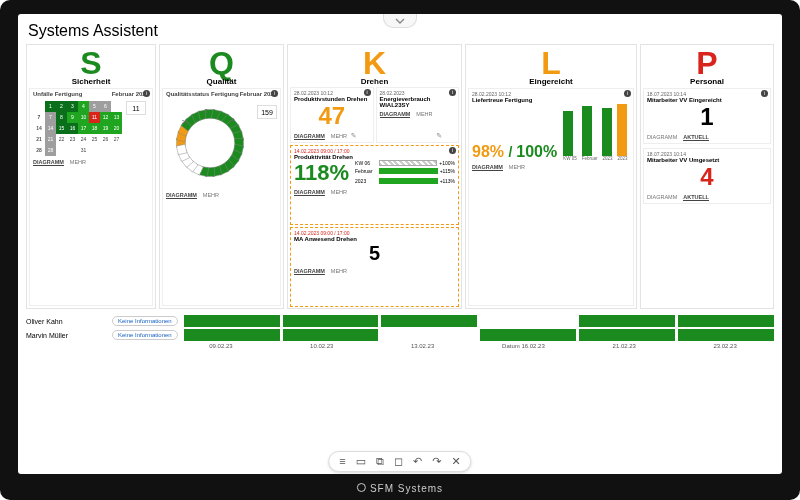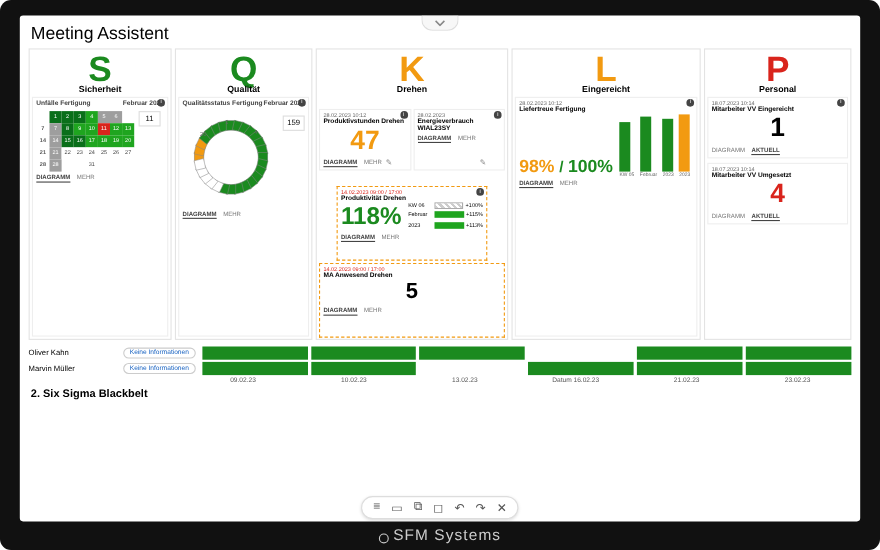--- a/index.html
+++ b/index.html
@@ -1,19 +1,19 @@
 <!DOCTYPE html>
 <html><head>
 <meta charset="utf-8">
 <style>
   * { box-sizing: border-box; margin: 0; padding: 0; }
   html, body { width: 800px; height: 500px; overflow: hidden; font-family: Arial, Helvetica, sans-serif; background: #fff; }
   .bezel { width: 800px; height: 500px; background: #111; padding: 14px 18px 26px 18px; border-radius: 10px; position: relative; }
   .screen { width: 100%; height: 100%; background: #fff; border-radius: 3px; padding: 6px 8px; overflow: hidden; position: relative; }
-  .bezel-brand { position:absolute; bottom:6px; left:50%; transform:translateX(-50%); color:#ccc; font-size:14px; letter-spacing:1px; display:flex; align-items:flex-end; gap:4px;}
+  .bezel-brand { position:absolute; bottom:6px; left:50%; transform:translateX(-50%); color:#ccc; font-size:10px; letter-spacing:1px; display:flex; align-items:flex-start; gap:4px;}
   .bezel-brand .logo{ width:9px; height:9px; border:1px solid #ccc; border-radius:50%; display:inline-block;}
   .top-notch { position:absolute; top:0; left:50%; transform:translateX(-50%); width:34px; height:14px; background:#f7f7f7; border:1px solid #ddd; border-top:none; border-radius:0 0 10px 10px; display:flex; align-items:center; justify-content:center; z-index:5;}
   .title { font-size: 16px; font-weight: 500; padding: 2px 0 4px 2px; }
   .board { display: flex; gap: 3px; height: 265px; }
   .col { border: 1px solid #e3e3e3; display:flex; flex-direction:column; }
   .col-s { flex: 0 0 130px; }
   .col-q { flex: 0 0 115px; }
   .col-k { flex: 0 0 175px; }
   .col-l { flex: 0 0 172px; }
   .col-p { flex: 1; }
@@ -33,21 +33,21 @@
   .c-blank { background:#fff; color:#444; }
   .wk { background:#fff; color:#555; font-weight:bold;}
   .sidebox { float:right; border:1px solid #ddd; width:20px; height:14px; line-height:14px; text-align:center; font-size:7px; margin-top:4px;}
   .footer-tabs { font-size:5.5px; color:#777; padding-top:3px; display:flex; gap:6px; }
   .footer-tabs span.active{ font-weight:bold; color:#444; border-bottom:1px solid #444;}
   .q-ring { width:88px; height:88px; position:relative; margin:2px auto; }
   .bignum { font-size:24px; font-weight:700; text-align:center; }
   .mini-date { font-size:5px; color:#666; }
   .mini-title { font-size:6px; font-weight:600; }
   .info-dot { position:absolute; top:1px; right:2px; width:7px; height:7px; border-radius:50%; background:#444; color:#fff; font-size:5px; text-align:center; line-height:7px;}
-  .k-sub { display:flex; gap:2px; margin:13px 2px;}
+  .k-sub { display:flex; gap:2px; margin:1px 2px;}
   .k-card { flex:1; border:1px solid #eee; padding:2px 3px; position:relative;}
   .k-dashed { border:1px dashed #f29a11; }
   .prog-bar { height:38px; width:8px; background:#eee; position:relative; display:inline-block; margin:0 1px;}
   .prog-bar .fill{ position:absolute; bottom:0; width:100%; background:#1b8a1f;}
   .prog-bar .tip{ position:absolute; top:0; width:100%; height:5px; background:#f29a11;}
   .l-bars { display:flex; align-items:flex-end; justify-content:center; gap:5px; height:58px; padding-top:4px;}
   .lbar { width:10px; background:#1b8a1f; position:relative;}
   .lbar.orange-bar{ background:#f29a11;}
   .lbar-lbl { font-size:4.5px; text-align:center; color:#666;}
   .hbar { height:6px; background:#1fa51f; margin:2px 0;}
@@ -69,21 +69,21 @@
 <body>
 
 <div class="bezel">
   <div class="screen">
     <div class="top-notch">
       <svg width="10" height="6" viewBox="0 0 10 6">
           <path d="M1 1 L5 5 L9 1" stroke="#888" fill="none" stroke-width="1.4"></path>
         </svg>
     </div>
 
-    <div class="title">Meeting Assistent</div>
+    <div class="title">Systems Assistent</div>
 
     <div class="board">
 
       <div class="col col-s">
         <div class="letter green">S</div>
         <div class="subtitle">Sicherheit</div>
         <div class="panel" style="flex:1;">
           <div class="panel-hdr">
             <span>Unfälle Fertigung</span>
             <span>Februar 2023</span>
@@ -216,21 +216,21 @@
             <div class="info-dot">i</div>
             <div class="mini-date">28.02.2023</div>
             <div class="mini-title">Energieverbrauch WIAL23SY</div>
             <span class="pencil">✎</span>
             <div class="footer-tabs">
                 <span class="active">DIAGRAMM</span>
                 <span>MEHR</span>
               </div>
           </div>
         </div>
-        <div class="k-card k-dashed" style="margin:1px 18px;">
+        <div class="k-card k-dashed" style="margin:1px 2px;">
           <div class="info-dot">i</div>
           <div class="mini-date" style="color:#d9241c;">14.02.2023 09:00 / 17:00</div>
           <div class="mini-title">Produktivität Drehen</div>
           <div style="display:flex;gap:6px;align-items:center;">
             <div class="bignum green" style="font-size:22px;">118%</div>
             <div style="flex:1;">
               <div style="display:flex;align-items:center;gap:2px;">
                   <span style="font-size:5px;width:22px;">KW 06</span>
                   <div style="flex:1;height:6px;border:1px solid #aaa;position:relative;">
                     <div style="position:absolute;inset:0;background:repeating-linear-gradient(45deg,#ccc,#ccc 2px,#fff 2px,#fff 4px);"></div>
@@ -357,21 +357,20 @@
           </div>
         </div>
       <div class="sch-dates" id="sch-dates">
           <span>09.02.23</span>
           <span>10.02.23</span>
           <span>13.02.23</span>
           <span>Datum    16.02.23</span>
           <span>21.02.23</span>
           <span>23.02.23</span>
         </div>
-      <div class="mod-title">2. Six Sigma Blackbelt</div>
     </div>
 
     <div class="toolbar">
       <span>≡</span>
       <span>▭</span>
       <span>⧉</span>
       <span>◻</span>
       <span>↶</span>
       <span>↷</span>
       <span>✕</span>

